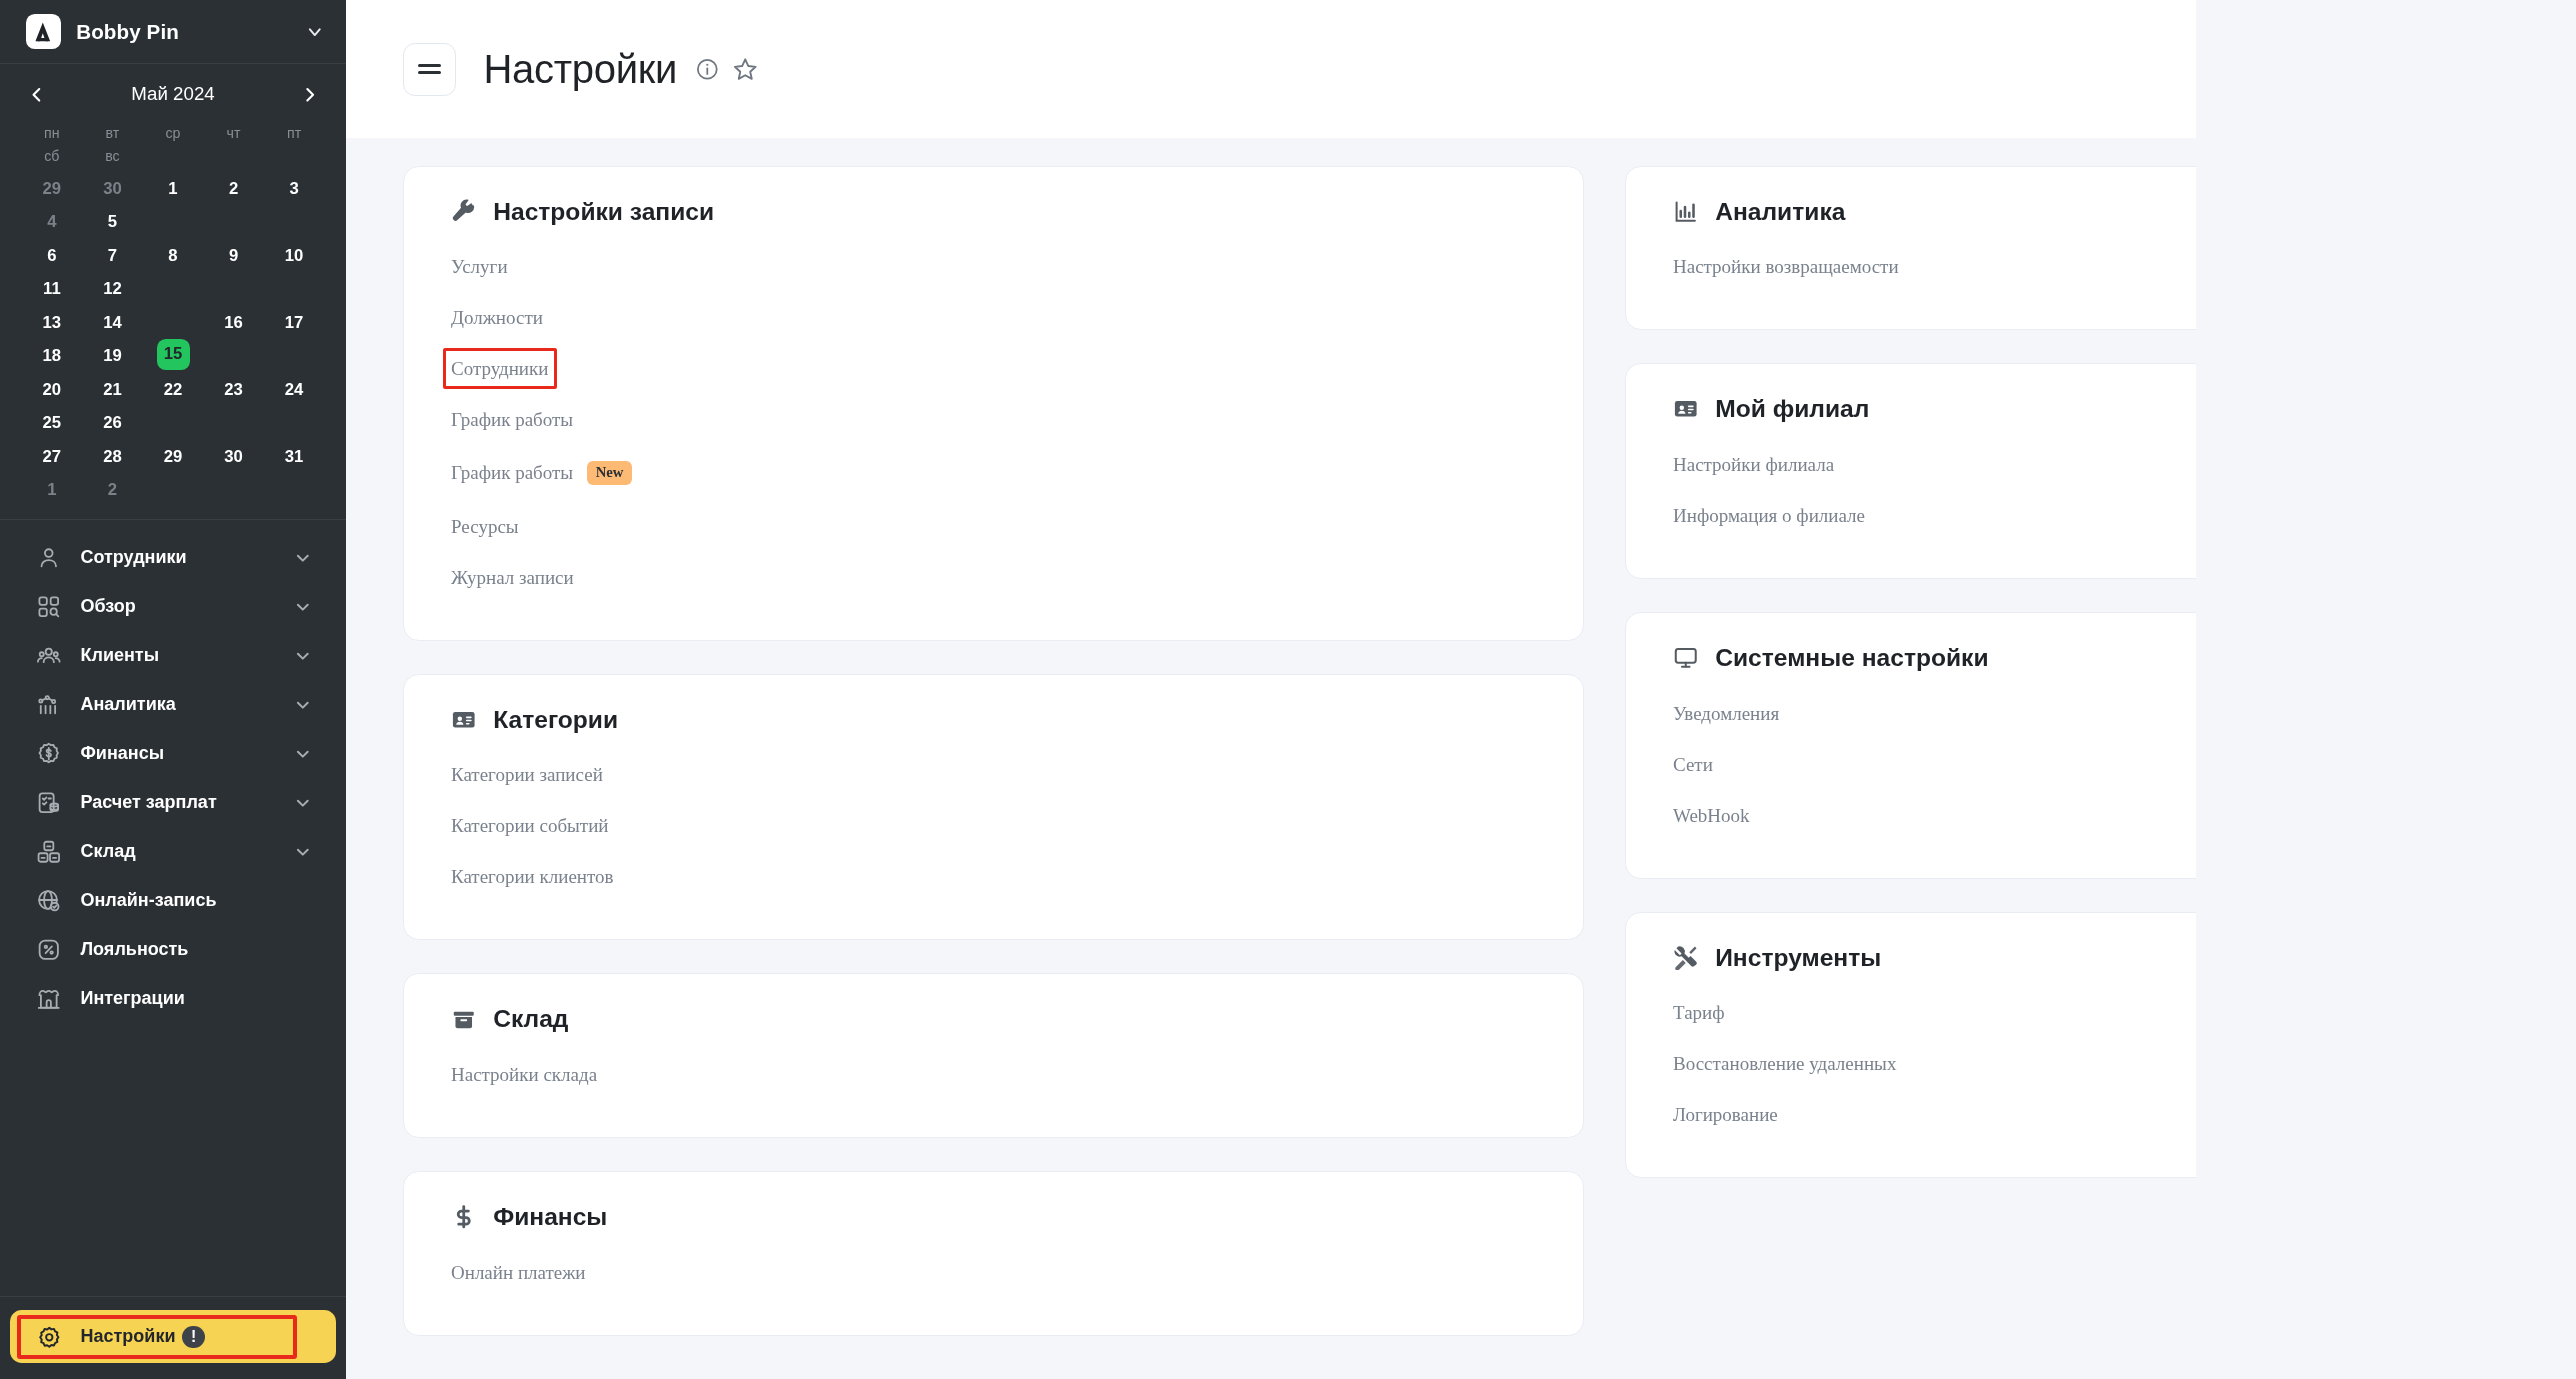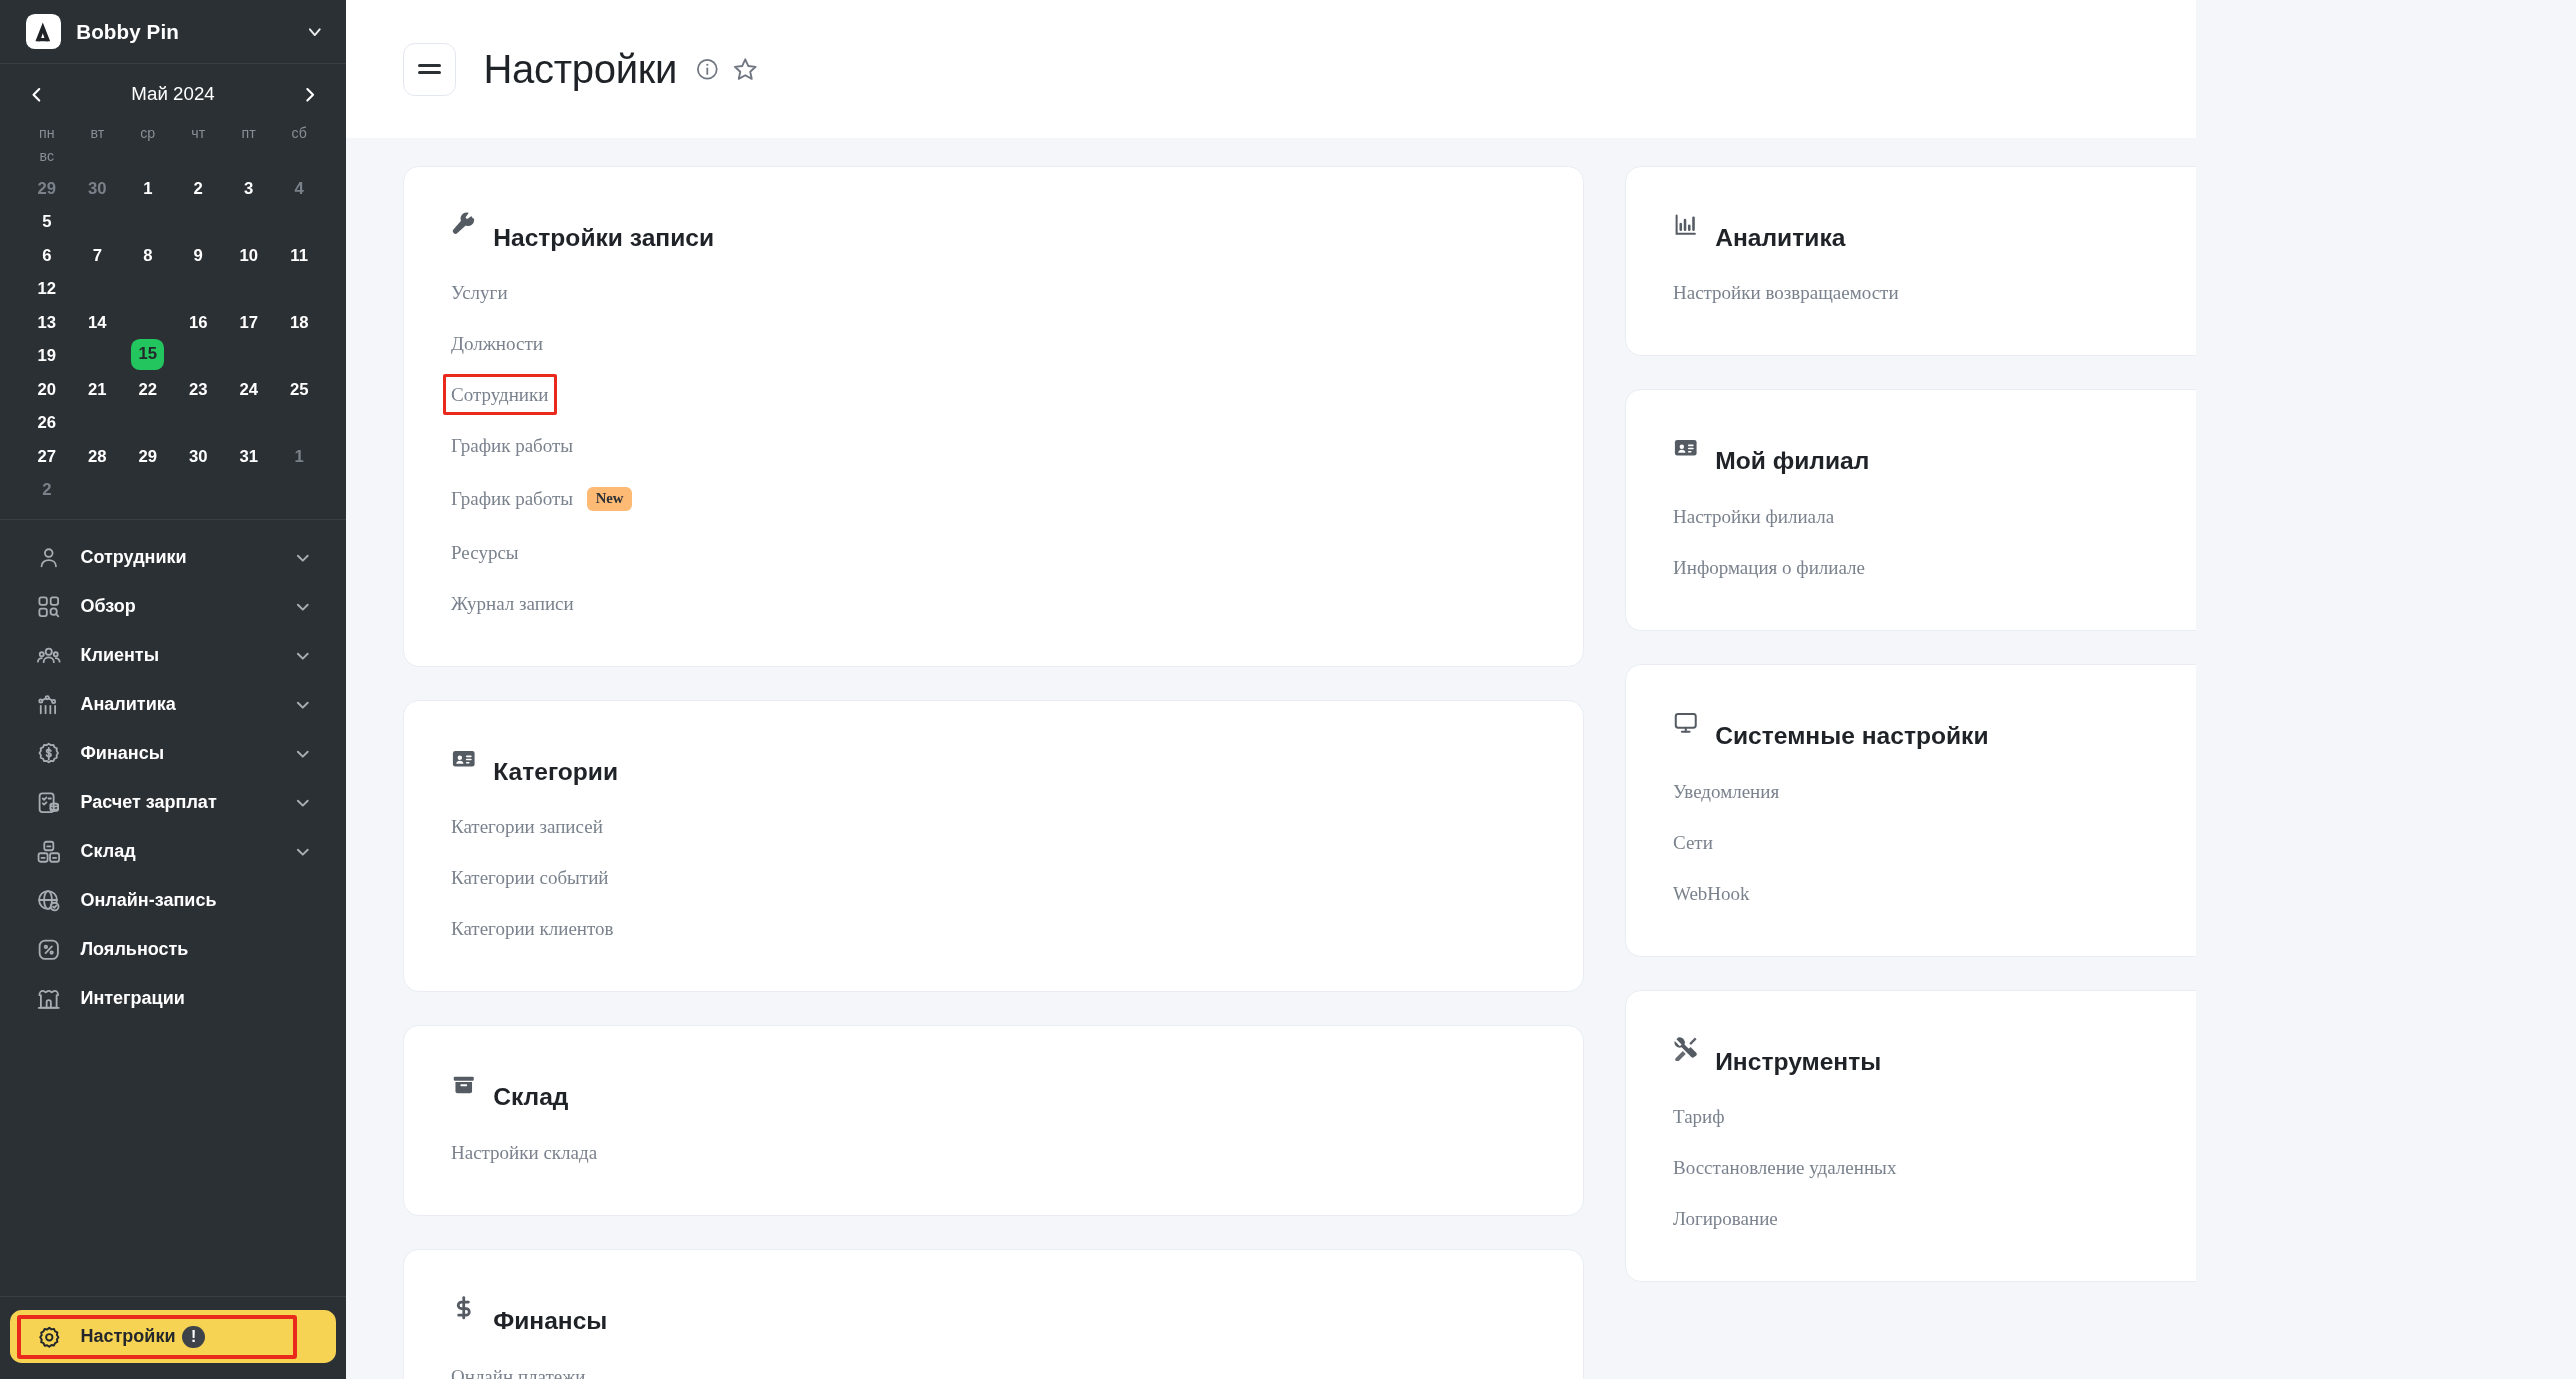--- a/index.html
+++ b/index.html
@@ -39,21 +39,21 @@
   .cal-head {
     display: flex; align-items: center; justify-content: space-between;
     height: 49px;
   }
   .cal-arrow {
     width: 29.5px; height: 29.5px; display: flex; align-items: center; justify-content: center;
     color: #ffffff;
   }
   .cal-title { color: #ffffff; font-size: 18.7px; font-weight: normal; }
   .cal-dows, .cal-row {
-    display: grid; grid-template-columns: repeat(6, 1fr);
+    display: grid; grid-template-columns: repeat(5, 1fr);
   }
   .cal-dows { margin-top: 2.9px; margin-bottom: 4.9px; }
   .dow {
     text-align: center; color: #888e95; font-size: 14.2px; line-height: 23.6px;
   }
   .cal-row { margin-bottom: 1px; }
   .day {
     height: 33px; display: flex; justify-content: center;
     color: #ffffff; font-size: 16.7px; font-weight: bold;
   }
@@ -125,21 +125,21 @@
   .col-right { width: 1179px; min-width: 1179px; }
 
   .card {
     background: #ffffff; border: 1px solid #e9edf3; border-radius: 15.7px;
     padding: 31px 41px 37px 47px;
   }
   .card-head {
     display: flex; align-items: center; gap: 16.7px; margin-bottom: 15.7px;
   }
   .card-icon { width: 25.5px; height: 25.5px; display: flex; align-items: center; justify-content: center; color: #555b63; }
-  .card-title { font-size: 24.6px; font-weight: bold; color: #1f2328; margin-top: 26px; }
+  .card-title { font-size: 24.6px; font-weight: bold; color: #1f2328; }
   .card-link {
     font-size: 19px; color: #7a828d; line-height: 1; padding: 16px 0;
     display: flex; align-items: center; gap: 13.8px; white-space: nowrap;
     position: relative; width: fit-content; font-family: Liberation Serif, serif;
   }
   .new-badge {
     background: #fdba74; color: #2b3035; font-size: 14.7px; font-weight: bold;
     border-radius: 5.9px; padding: 3.9px 8.8px 4.9px 8.8px; line-height: 1;
   }
   .link-hl {

